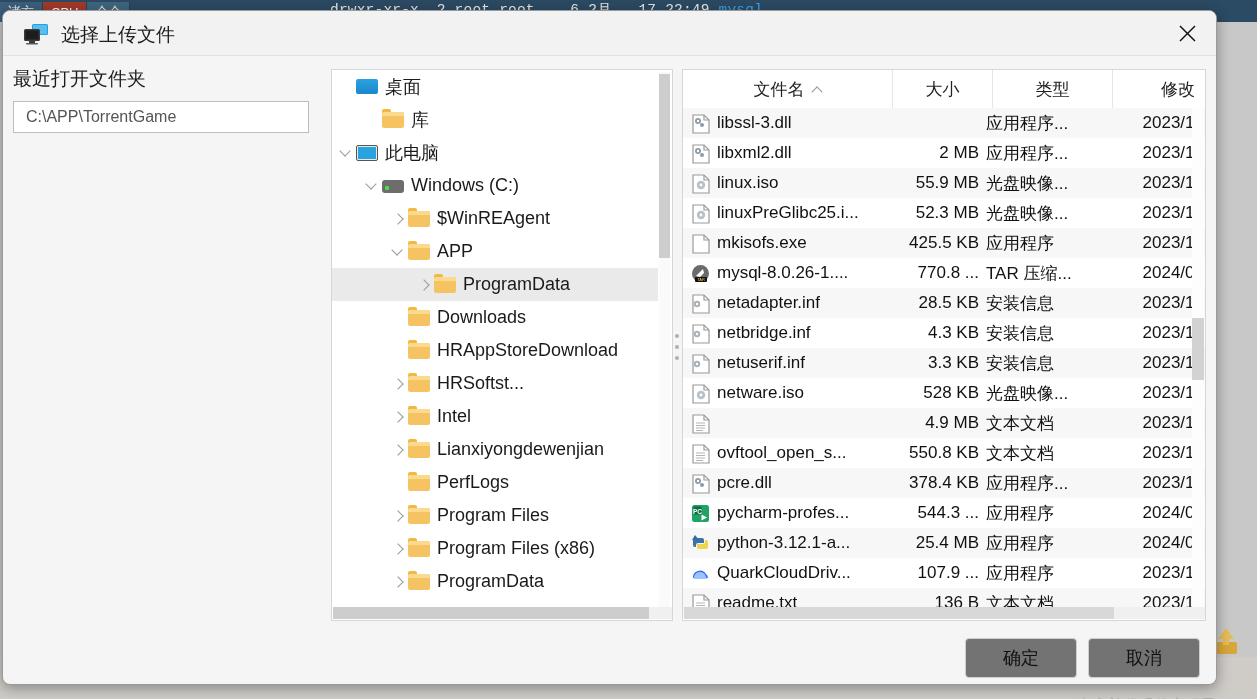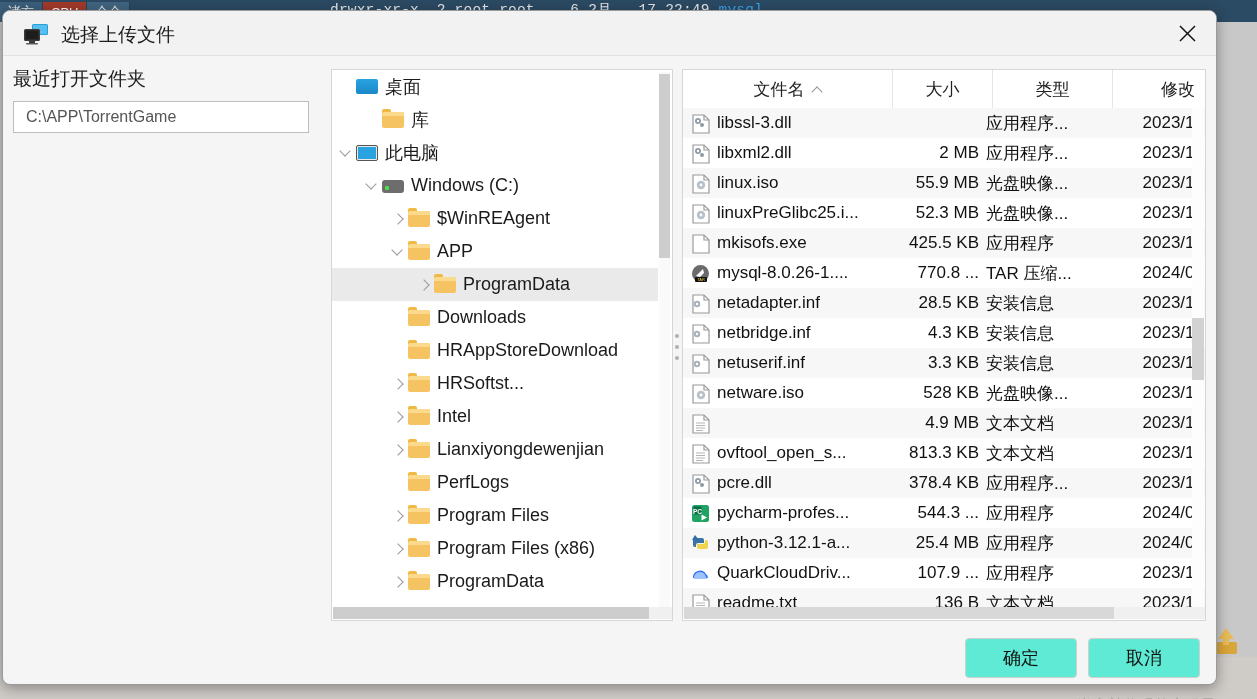--- a/index.html
+++ b/index.html
@@ -87,21 +87,21 @@
   .fsz{position:absolute;left:110px;width:186px;top:0;height:30px;display:flex;align-items:center;justify-content:flex-end;}
   .ftp{position:absolute;left:303px;width:115px;top:0;height:30px;display:flex;align-items:center;white-space:nowrap;}
   .fdt{position:absolute;left:424px;width:97px;top:0;height:30px;display:flex;align-items:center;justify-content:flex-end;white-space:nowrap;}
   .ficon{position:absolute;left:8px;top:6px;width:19px;height:20px;}
   .file-sb{position:absolute;right:1px;top:38px;width:12px;height:500px;background:#fdfdfd;}
   .file-sb .thumb{position:absolute;left:0;top:210px;width:12px;height:62px;background:#d2d2d2;}
   .file-hsb{position:absolute;left:1px;bottom:1px;width:521px;height:12px;background:#f0f0f0;}
   .file-hsb .thumb{position:absolute;left:0;top:0;width:430px;height:12px;background:#d8d8d8;}
 
   
-  .btn{position:absolute;top:627px;height:38px;background:#5eead4;border:1px solid #cfcfcf;border-radius:4px;
+  .btn{position:absolute;top:627px;height:38px;background:#737373;border:1px solid #cfcfcf;border-radius:4px;
        font-size:18px;color:#111;display:flex;align-items:center;justify-content:center;cursor:pointer;
        font-family:"Liberation Sans",sans-serif;}
   #btn-ok{left:962px;width:110px;}
   #btn-cancel{left:1085px;width:110px;}
 
   .watermark{position:absolute;left:1012px;top:696px;font-size:15px;color:#a8a59f;white-space:nowrap;
              font-family:"Liberation Sans",sans-serif;letter-spacing:.5px;}
 </style>
 </head>
 <body>
@@ -428,21 +428,21 @@
             <path d="M2 1 h11 l5 5 v13 h-16 z" fill="#fff" stroke="#9a9a9a" stroke-width="1.2"></path>
             <path d="M13 1 v5 h5" fill="none" stroke="#9a9a9a" stroke-width="1.2"></path>
             <g stroke="#b5b5b5" stroke-width="1">
               <line x1="5" y1="9" x2="14" y2="9"></line>
               <line x1="5" y1="11.5" x2="14" y2="11.5"></line>
               <line x1="5" y1="14" x2="14" y2="14"></line>
               <line x1="5" y1="16.5" x2="12" y2="16.5"></line>
             </g>
           </svg>
           <span class="fn">ovftool_open_s...</span>
-          <span class="fsz">813.3 KB</span>
+          <span class="fsz">550.8 KB</span>
           <span class="ftp">文本文档</span>
           <span class="fdt">2023/10</span>
         </div>
         <div class="frow alt">
           <svg viewBox="0 0 19 20" class="ficon">
             <path d="M2 1 h11 l5 5 v13 h-16 z" fill="#fff" stroke="#9a9a9a" stroke-width="1.2"></path>
             <path d="M13 1 v5 h5" fill="none" stroke="#9a9a9a" stroke-width="1.2"></path>
             <circle cx="7" cy="7" r="3" fill="#8d9aa6"></circle>
             <circle cx="7" cy="7" r="1.2" fill="#fff"></circle>
             <circle cx="11" cy="11" r="2" fill="#8d9aa6"></circle>

